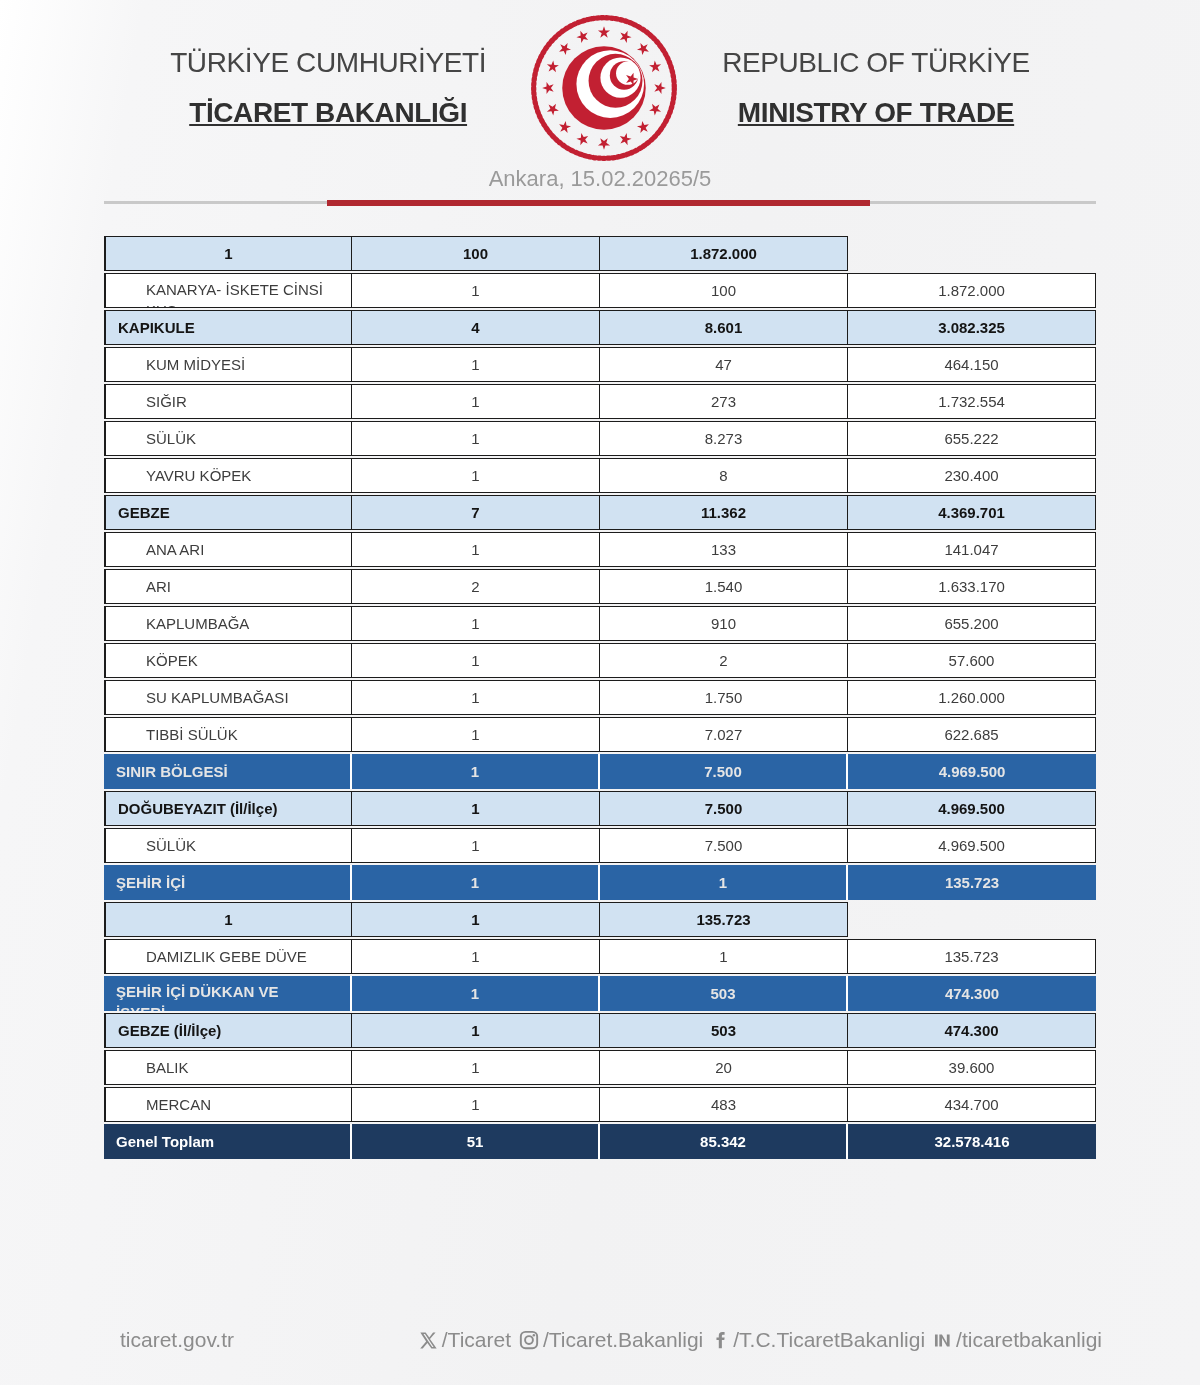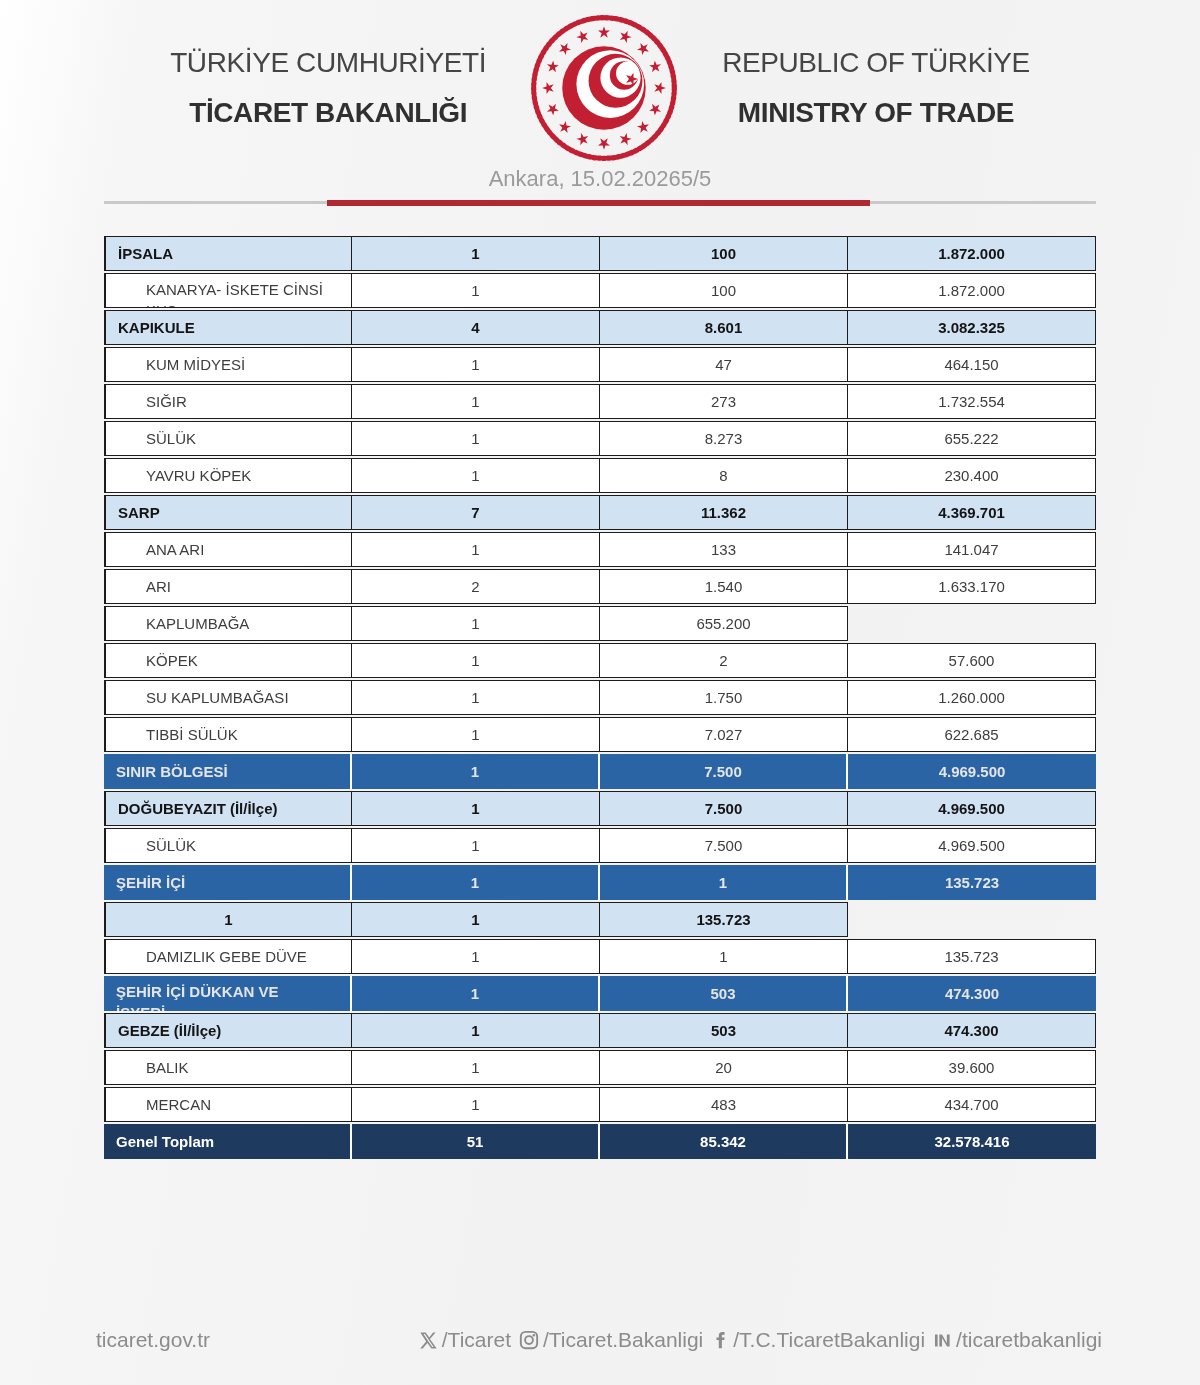--- a/index.html
+++ b/index.html
@@ -15,21 +15,21 @@
     overflow:hidden;
   }
 
   
   .header {
     padding-top:14px;
     display:flex; justify-content:center; align-items:center; gap:44px;
   }
   .h-block { text-align:center; letter-spacing:-0.4px; }
   .h-line1 { font-size:28px; font-weight:500; color:#454545; }
-  .h-line2 { font-size:28px; font-weight:700; color:#303030; margin-top:18px; }
+  .h-line2 { font-size:28px; font-weight:700; color:#303030; margin-top:18px;text-decoration:underline; }
   .logo { width:148px; height:148px; flex:0 0 148px; }
 
   .dateline {
     margin:4px 105px 0 105px;
     display:flex; justify-content:center; align-items:baseline;
   }
   .dateline span { font-size:22px; color:var(--muted-text,#9a9a9a); }
 
   .divider { position:relative; margin:8px 104px 0 104px; height:6px; }
   .divider .gray {
@@ -65,21 +65,21 @@
   .trow.total .cell { background:var(--row-total,#1e3a5f); color:#ffffff; font-weight:700; }
   .trow.total .cell:not(:last-child) { border-right:2px solid #ffffff; }
 
   
   .cell.name.two-line { display:block; padding-top:4px; }
   .cell.name.two-line .l1 { display:block; height:24px; line-height:24px; }
   .cell.name.two-line .l2 { display:block; line-height:18px; }
 
   
   .footer {
-    position:absolute; top:1328px; left:96px; right:98px;
+    position:absolute; top:1328px; left:120px; right:98px;
     display:flex; justify-content:space-between; align-items:center;
   }
   .website { font-size:21px; color:#8c8c8c; }
   .social { display:flex; align-items:center; gap:8px; }
   .social-item { display:flex; align-items:center; gap:4px; font-size:21px; color:#8c8c8c; }
   .social-item .icn { display:flex; align-items:center; }
 </style>
 </head>
 <body>
 
@@ -136,23 +136,20 @@
     <span>5/5</span>
   </div>
 
   <div class="divider">
     <span class="gray"></span>
     <span class="red"></span>
   </div>
 
   <div class="table">
       <div class="trow light">
-        <div class="cell name">
-          <span class="l1">İPSALA</span>
-        </div>
         <div class="cell num">1</div>
         <div class="cell num">100</div>
         <div class="cell num">1.872.000</div>
       </div>
       <div class="trow white">
         <div class="cell name two-line">
           <span class="l1">KANARYA- İSKETE CİNSİ</span>
           <span class="l2">KUŞ</span>
         </div>
         <div class="cell num">1</div>
@@ -194,21 +191,21 @@
       <div class="trow white">
         <div class="cell name">
           <span class="l1">YAVRU KÖPEK</span>
         </div>
         <div class="cell num">1</div>
         <div class="cell num">8</div>
         <div class="cell num">230.400</div>
       </div>
       <div class="trow light">
         <div class="cell name">
-          <span class="l1">SARP</span>
+          <span class="l1">GEBZE</span>
         </div>
         <div class="cell num">7</div>
         <div class="cell num">11.362</div>
         <div class="cell num">4.369.701</div>
       </div>
       <div class="trow white">
         <div class="cell name">
           <span class="l1">ANA ARI</span>
         </div>
         <div class="cell num">1</div>
@@ -221,20 +218,21 @@
         </div>
         <div class="cell num">2</div>
         <div class="cell num">1.540</div>
         <div class="cell num">1.633.170</div>
       </div>
       <div class="trow white">
         <div class="cell name">
           <span class="l1">KAPLUMBAĞA</span>
         </div>
         <div class="cell num">1</div>
+        <div class="cell num">910</div>
         <div class="cell num">655.200</div>
       </div>
       <div class="trow white">
         <div class="cell name">
           <span class="l1">KÖPEK</span>
         </div>
         <div class="cell num">1</div>
         <div class="cell num">2</div>
         <div class="cell num">57.600</div>
       </div>

